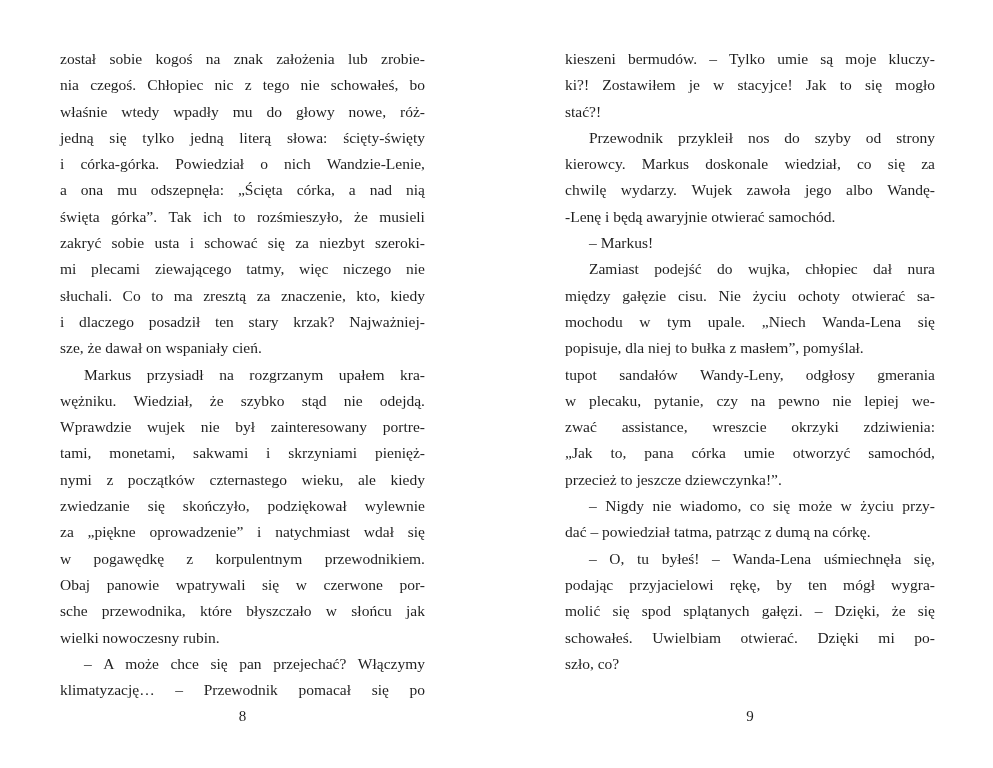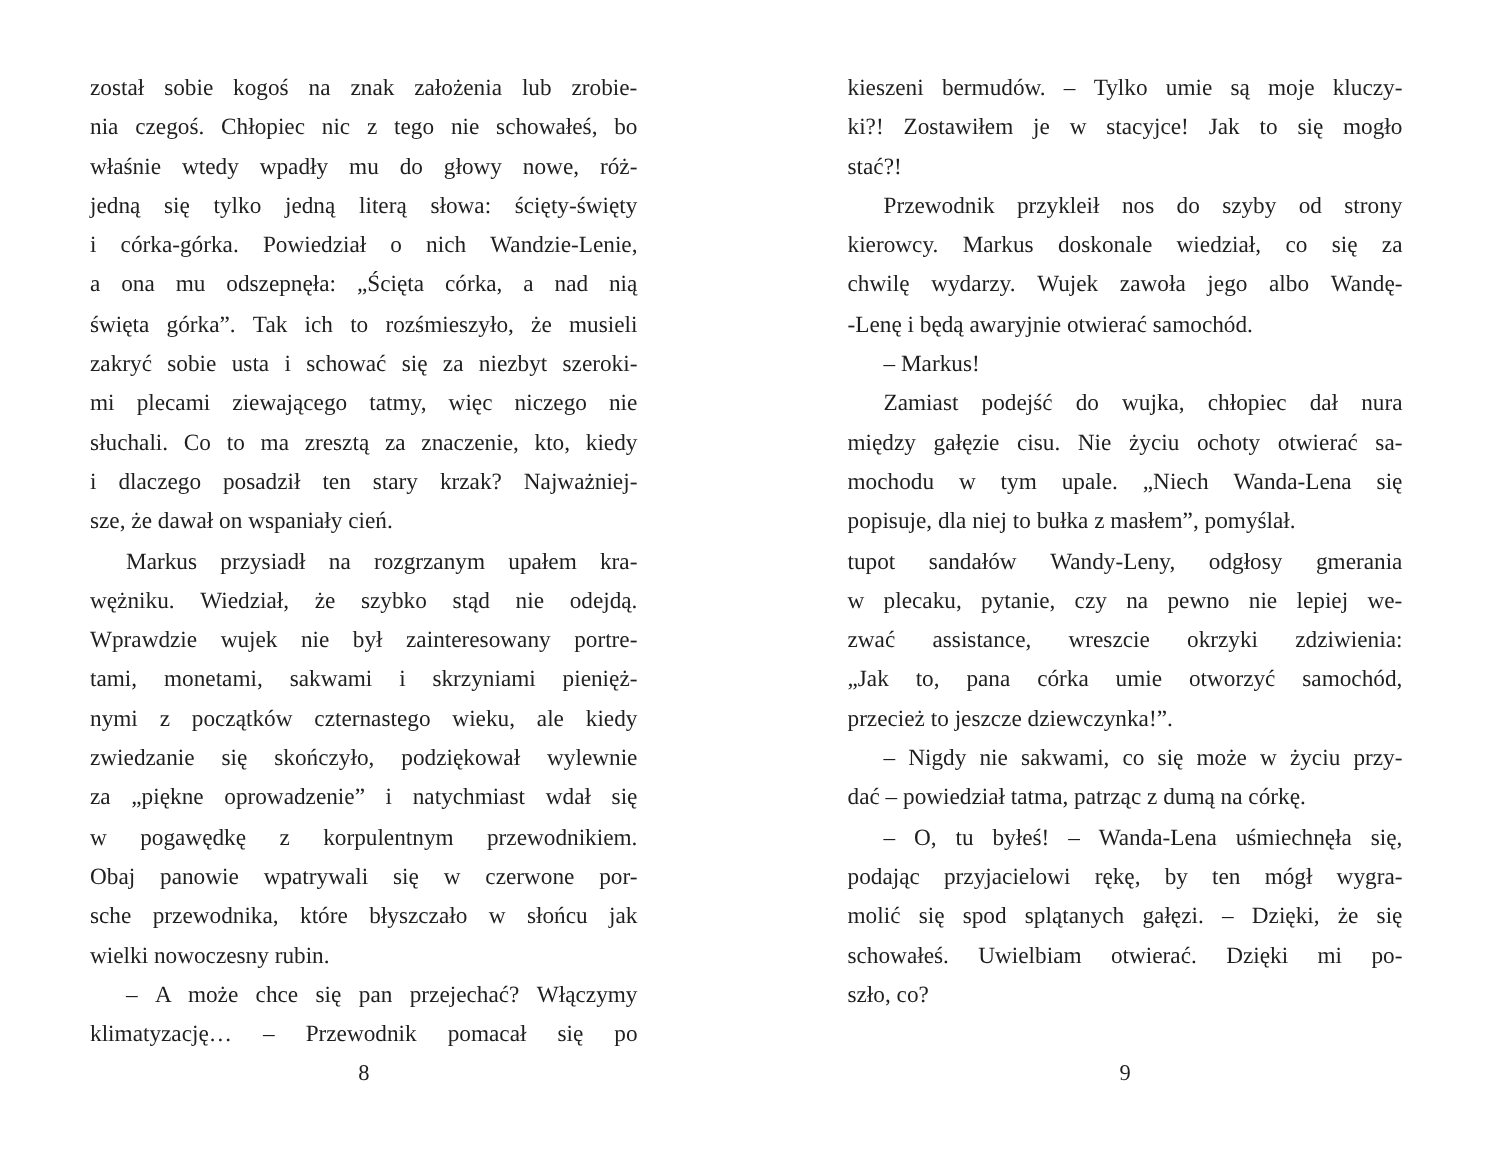--- a/index.html
+++ b/index.html
@@ -114,21 +114,21 @@
         <div class="line flush">popisuje, dla niej to bułka z masłem”, pomyślał.</div>
       </div>
       <div class="para">
         <div class="line"><span>tupot </span><span>sandałów </span><span>Wandy-Leny, </span><span>odgłosy </span><span>gmerania</span></div>
         <div class="line"><span>w </span><span>plecaku, </span><span>pytanie, </span><span>czy </span><span>na </span><span>pewno </span><span>nie </span><span>lepiej </span><span>we-</span></div>
         <div class="line"><span>zwać </span><span>assistance, </span><span>wreszcie </span><span>okrzyki </span><span>zdziwienia:</span></div>
         <div class="line"><span>„Jak </span><span>to, </span><span>pana </span><span>córka </span><span>umie </span><span>otworzyć </span><span>samochód,</span></div>
         <div class="line flush">przecież to jeszcze dziewczynka!”.</div>
       </div>
       <div class="para">
-        <div class="line indent"><span>– </span><span>Nigdy </span><span>nie </span><span>sakwami, </span><span>co </span><span>się </span><span>może </span><span>w </span><span>życiu </span><span>przy-</span></div>
+        <div class="line indent"><span>– </span><span>Nigdy </span><span>nie </span><span>wiadomo, </span><span>co </span><span>się </span><span>może </span><span>w </span><span>życiu </span><span>przy-</span></div>
         <div class="line flush">dać – powiedział tatma, patrząc z dumą na córkę.</div>
       </div>
       <div class="para">
         <div class="line indent"><span>– </span><span>O, </span><span>tu </span><span>byłeś! </span><span>– </span><span>Wanda-Lena </span><span>uśmiechnęła </span><span>się,</span></div>
         <div class="line"><span>podając </span><span>przyjacielowi </span><span>rękę, </span><span>by </span><span>ten </span><span>mógł </span><span>wygra-</span></div>
         <div class="line"><span>molić </span><span>się </span><span>spod </span><span>splątanych </span><span>gałęzi. </span><span>– </span><span>Dzięki, </span><span>że </span><span>się</span></div>
         <div class="line"><span>schowałeś. </span><span>Uwielbiam </span><span>otwierać. </span><span>Dzięki </span><span>mi </span><span>po-</span></div>
         <div class="line flush">szło, co?</div>
       </div>
     </div>

